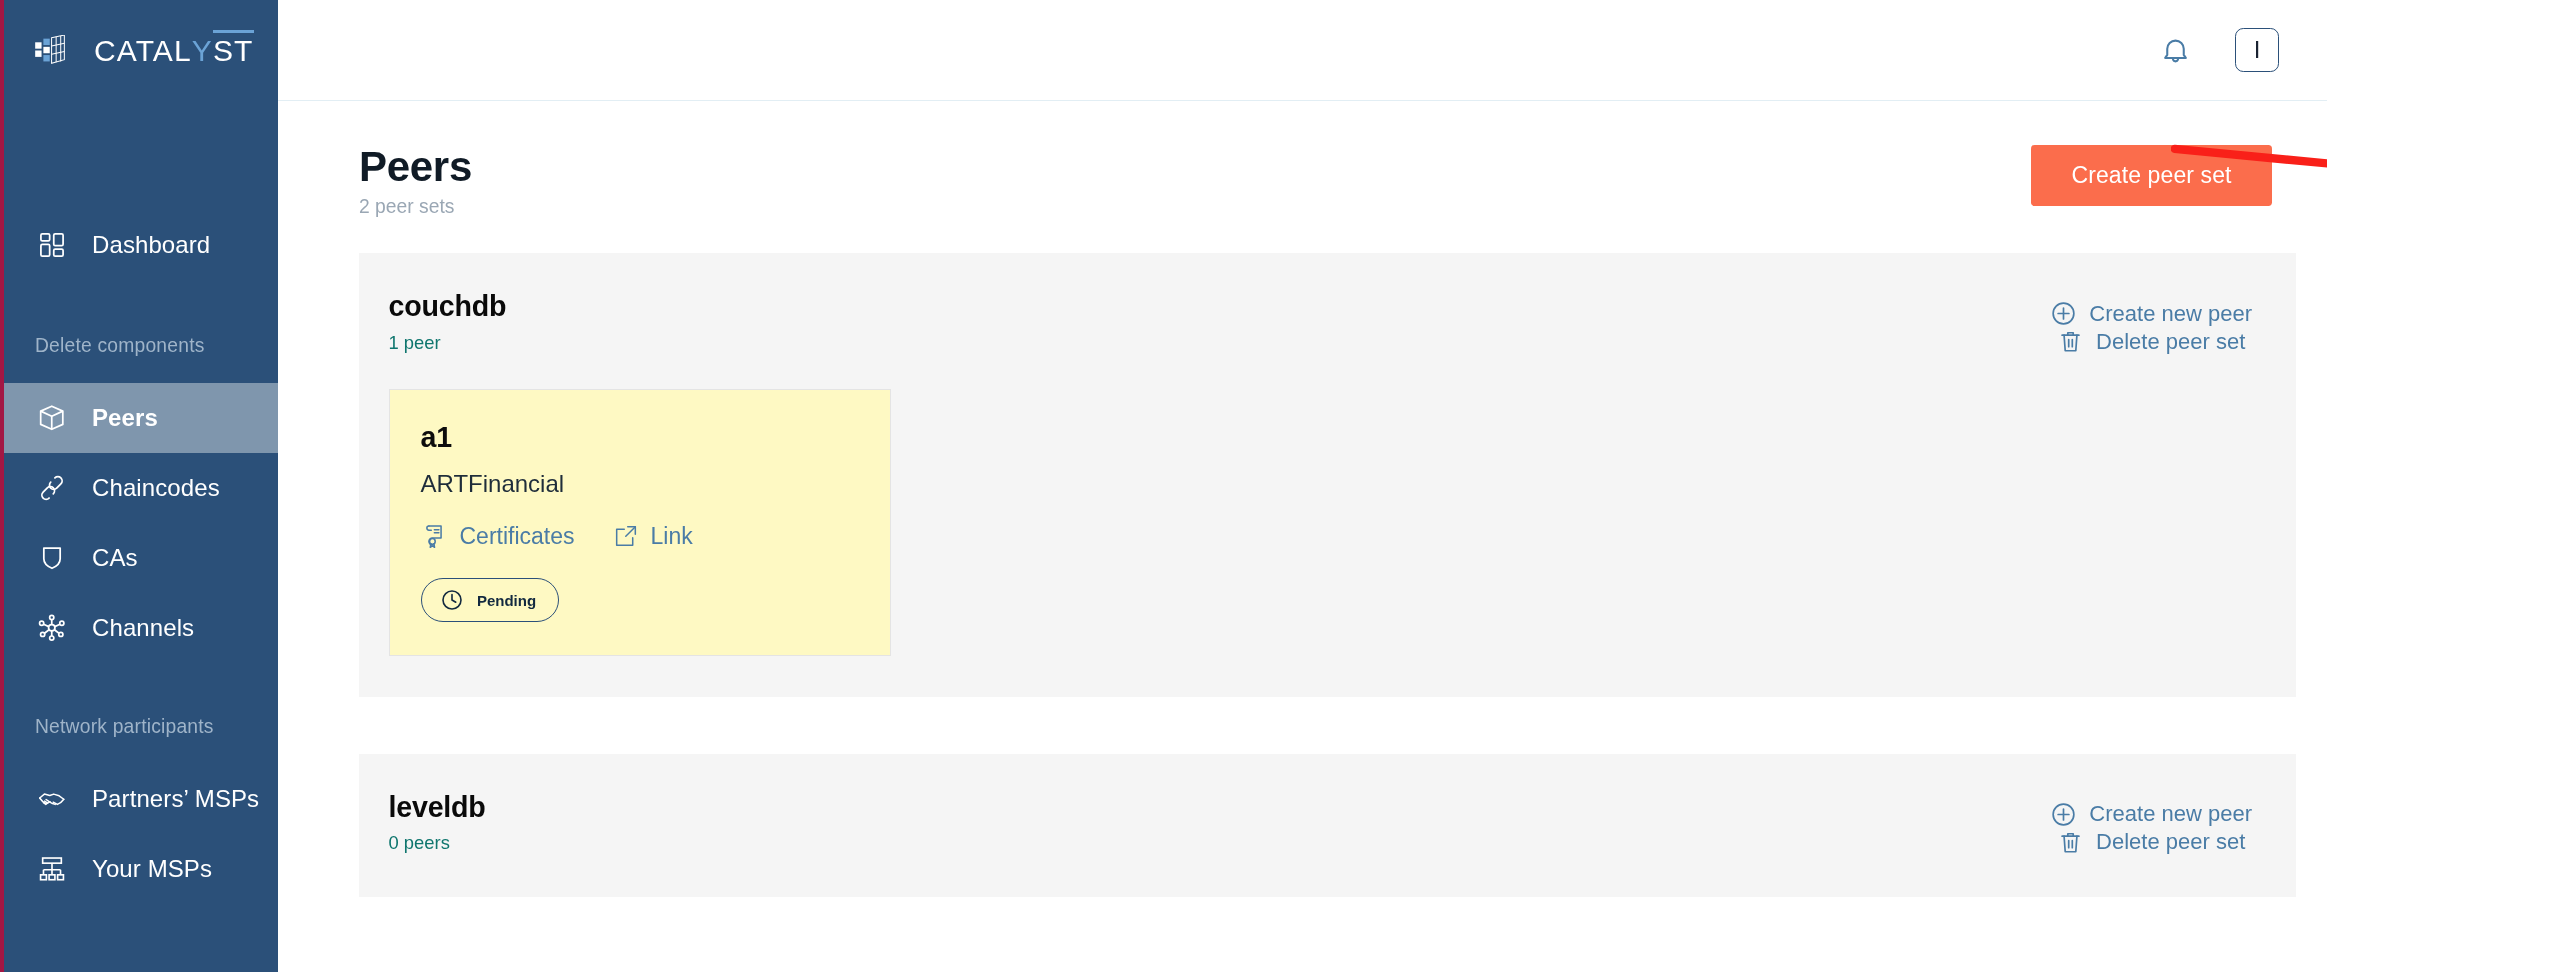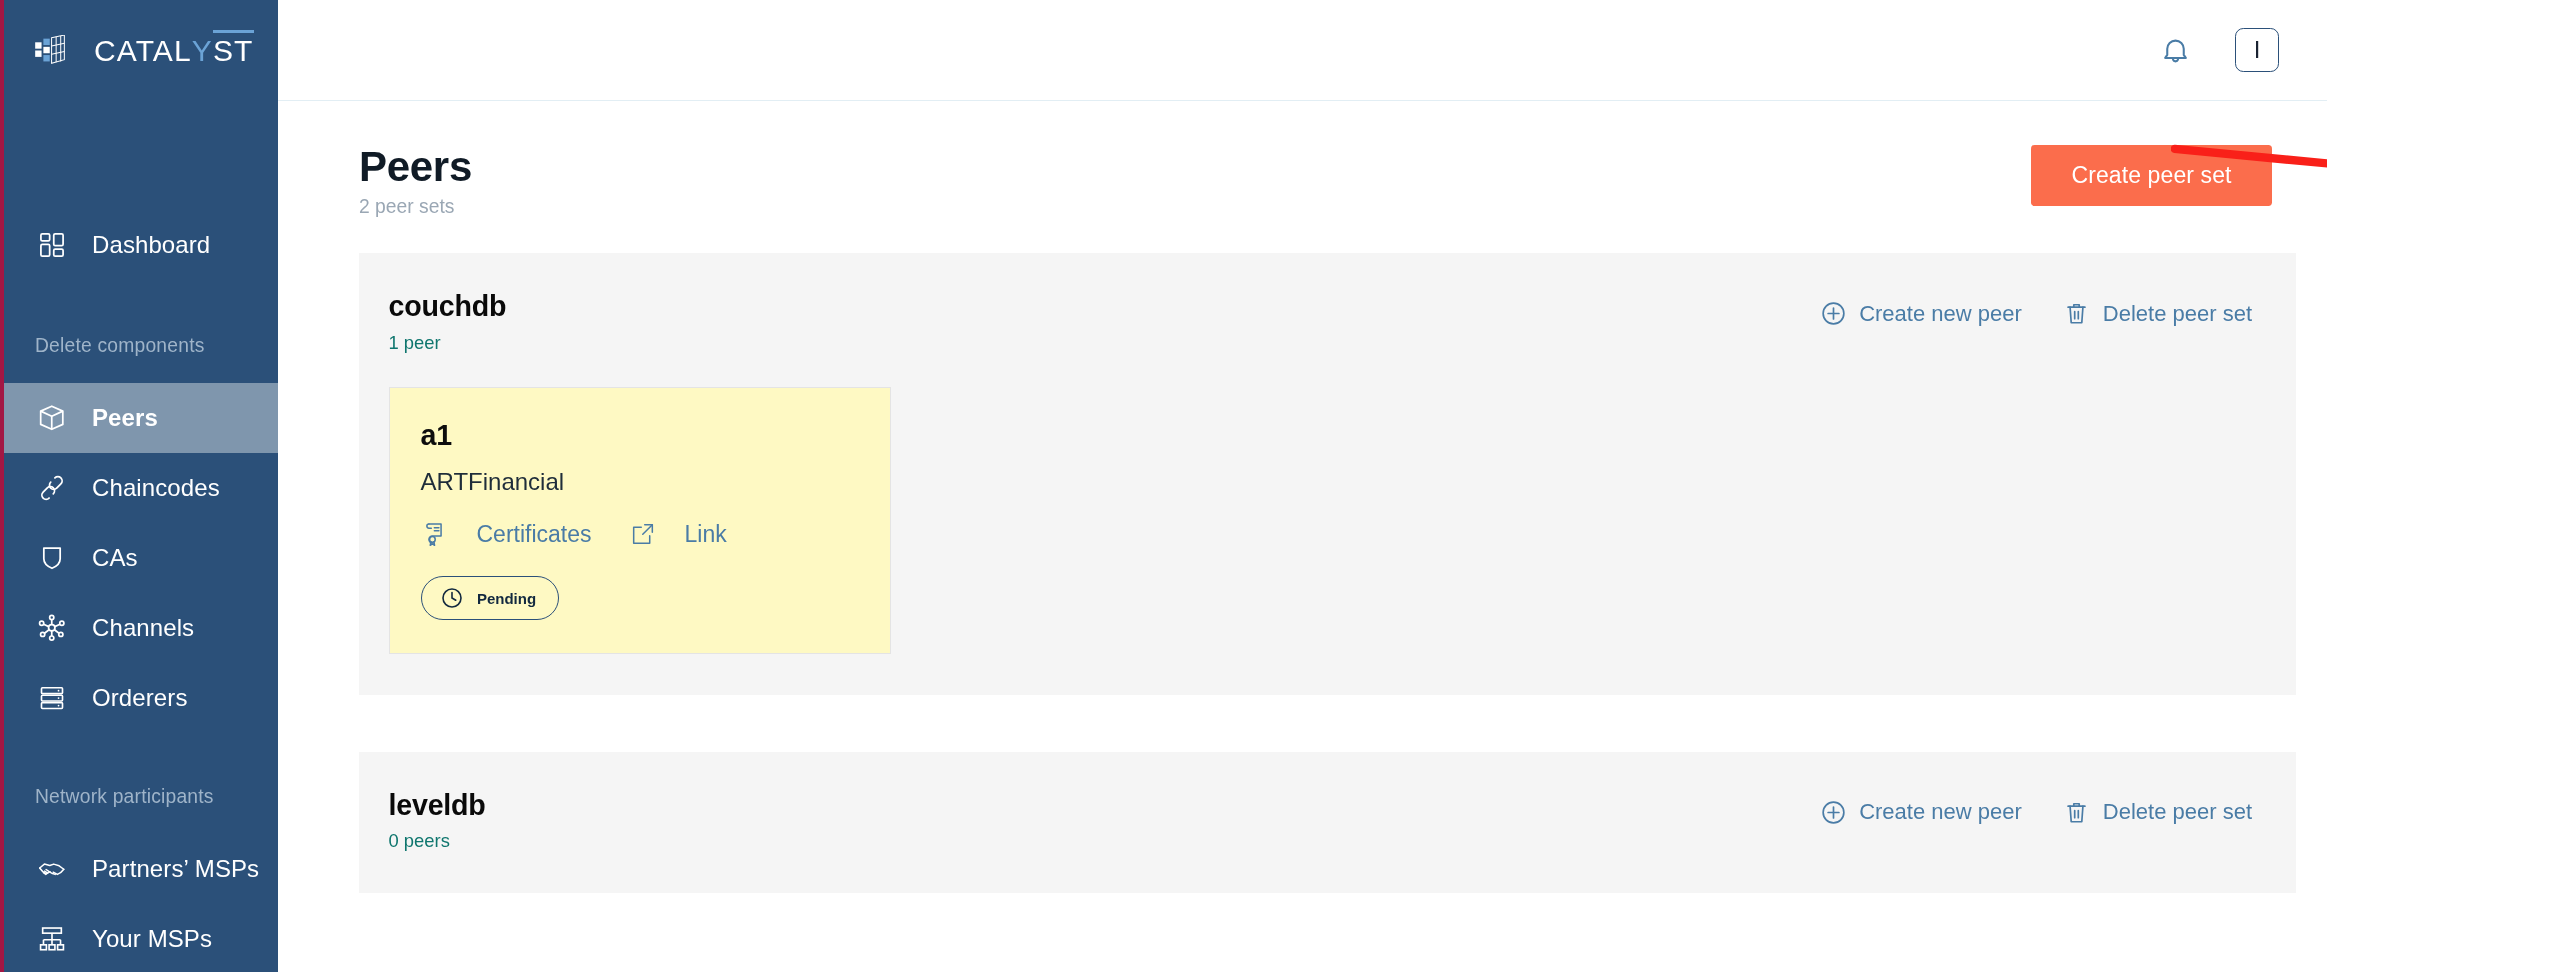--- a/index.html
+++ b/index.html
@@ -171,22 +171,22 @@
     color: #0a0a0a;
     letter-spacing: -0.2px;
   }
   .panel-sub {
     margin-top: 8.3px;
     font-size: 18.4px;
     color: #0f766e;
   }
   .panel-actions {
     display: flex; align-items: center;
-    gap: 41px;
     padding-top: 9.2px;
+    flex-direction: column;
   }
   .panel-action {
     display: flex; align-items: center;
     gap: 12px;
     color: #4a7ca6;
     font-size: 22px;
     cursor: pointer;
     white-space: nowrap;
   }
   .panel-action .act-icon {
@@ -213,21 +213,21 @@
     font-size: 24px;
     color: #1f2d3a;
   }
   .peer-links {
     margin-top: 24px;
     display: flex; align-items: center;
     gap: 37px;
   }
   .peer-link {
     display: flex; align-items: center;
-    gap: 28px;
+    gap: 11px;
     color: #4a7ca6;
     font-size: 23px;
     cursor: pointer;
   }
   .peer-link .lnk-icon {
     width: 28px; height: 28px;
     flex: 0 0 28px;
     display: flex; align-items: center; justify-content: center;
   }
   .status-pill {
@@ -340,33 +340,20 @@
             <circle cx="3.8" cy="8.3" r="1.7"></circle>
             <circle cx="20.2" cy="8.3" r="1.7"></circle>
             <circle cx="4.6" cy="17.4" r="1.7"></circle>
             <circle cx="19.4" cy="17.4" r="1.7"></circle>
             <path d="M12 5.3 L12 9.4 M12 14.6 L12 18.7 M5.3 9.2 L9.6 11.1 M18.7 9.2 L14.4 11.1 M6.1 16.5 L9.8 13.6 M17.9 16.5 L14.2 13.6"></path>
           </svg>
         </span>
         <span class="nav-label">Channels</span>
       </div>
 
-      <div class="nav-item">
-        <span class="nav-icon">
-          <svg viewBox="0 0 24 24" width="28" height="28" fill="none" stroke="#ffffff" stroke-width="1.4">
-            <rect x="3" y="3.2" width="18" height="5" rx="0.8"></rect>
-            <rect x="3" y="9.6" width="18" height="5" rx="0.8"></rect>
-            <rect x="3" y="16" width="18" height="5" rx="0.8"></rect>
-            <circle cx="17.6" cy="5.7" r="0.75" fill="#ffffff" stroke="none"></circle>
-            <circle cx="17.6" cy="12.1" r="0.75" fill="#ffffff" stroke="none"></circle>
-            <circle cx="17.6" cy="18.5" r="0.75" fill="#ffffff" stroke="none"></circle>
-          </svg>
-        </span>
-        <span class="nav-label">Orderers</span>
-      </div>
 
       <div class="nav-gap-2"></div>
 
       <div class="nav-section-label">Network participants</div>
 
       <div class="nav-item">
         <span class="nav-icon">
           <svg viewBox="0 0 24 24" width="29.5" height="29.5" fill="none" stroke="#ffffff" stroke-width="1.2" stroke-linejoin="round" stroke-linecap="round">
             <path d="M2.2 11.4 L6 8.2 L10.4 9.4 L13.6 8.2 L18 9.6 L21.8 12.4"></path>
             <path d="M2.2 11.4 C3.6 13.6 5.4 15.2 7.6 16.2 L10.6 14.4"></path>

